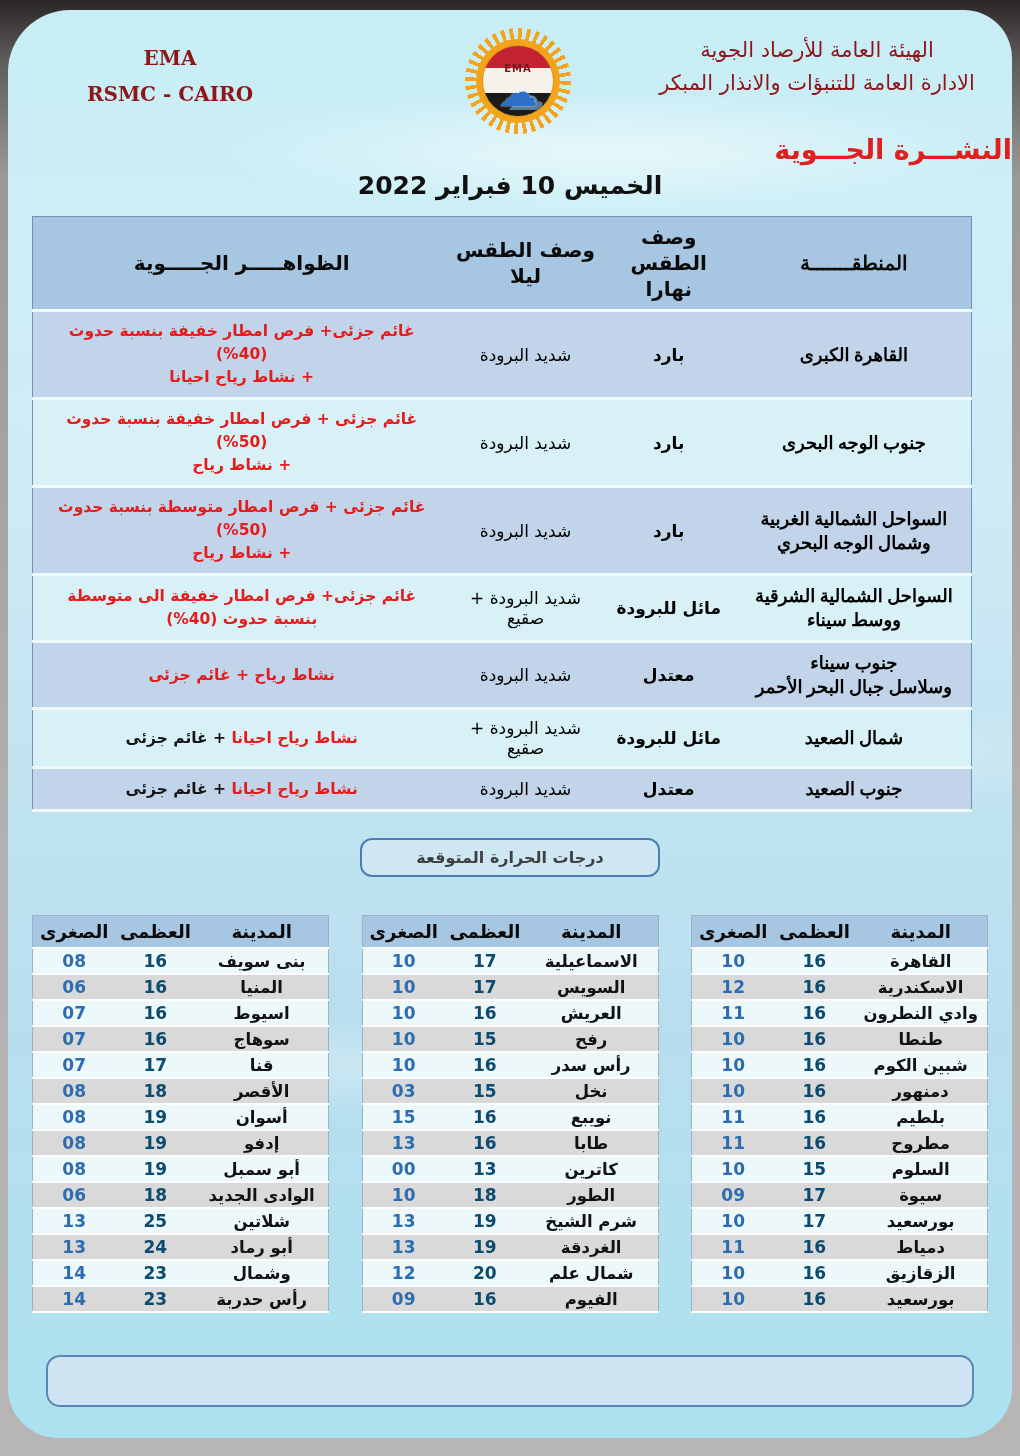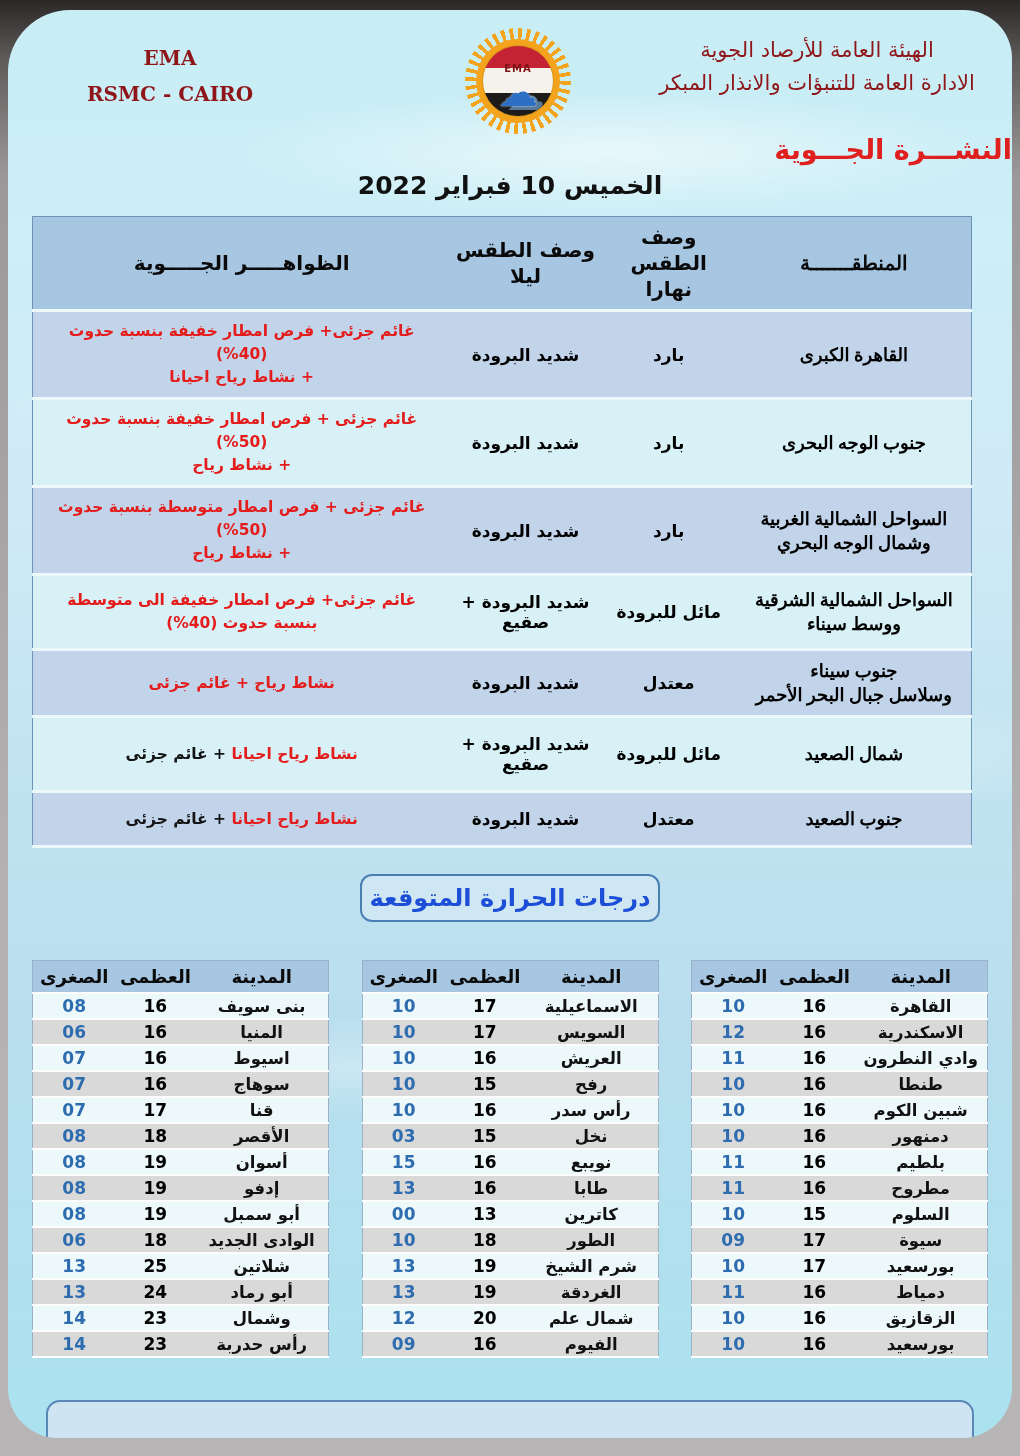--- a/index.html
+++ b/index.html
@@ -35,35 +35,35 @@
   .date{ text-align:center; color:#111; font-weight:bold; font-size:25px; margin-top:6px; }
   
   table{ border-collapse:collapse; }
   .forecast{ width:940px; margin:16px 40px 0; border:1px solid #6f93b8; }
   .forecast td{ border-bottom:3px solid #eef9fc; vertical-align:middle; text-align:center; }
   .forecast .h td{ background:#a6c6e2; color:#0a0a0a; font-weight:bold; font-size:20px; padding:7px 4px; line-height:26px; border-bottom:3px solid #eef9fc; }
   .f-row:nth-of-type(odd) td{ background:#d7f1f6; }
   .f-row:nth-of-type(even) td{ background:#c2d4e9; }
   .c-region{ width:25%; font-weight:bold; font-size:18px; line-height:24px; white-space:pre-line; padding:8px 6px;font-family:Liberation Serif, serif; }
   .c-day{ width:14.5%; font-weight:bold; font-size:17px; padding:8px 2px; }
-  .c-night{ width:16%; font-weight:bold; font-size:17px; padding:16px 2px; }
+  .c-night{ width:16%; font-weight:normal; font-size:17px; padding:8px 2px; }
   .c-phen{ width:44.5%; font-weight:bold; font-size:15.5px; line-height:23px; padding:8px 10px; }
   .phen-red{ color:#e41c1c; white-space:pre-line; }
   .phen-black{ color:#141414; }
   
   .temp-title{ width:300px; margin:26px auto 0; background:#cfe7f2; border:2px solid #4a7fb5; border-radius:12px;
-    text-align:center; font-weight:bold; font-size:24px; color:#1d4ed8; padding:8px 4px; }
+    text-align:center; font-weight:bold; font-size:16px; color:#404040; padding:8px 4px; }
   .temp-wrap{ display:flex; justify-content:space-between; margin:38px 24px 0; }
   .temp-table{ width:297px; border:1px solid #9ab1c8; }
   .temp-table td{ border-bottom:2px solid #fdfdfd; text-align:center; vertical-align:middle; }
   .temp-table .h td{ background:#a6c6e2; font-weight:bold; font-size:18px; color:#0a0a0a; padding:5px 2px; }
   .t-row:nth-of-type(odd) td{ background:#d9d9d9; }
   .t-row:nth-of-type(even) td{ background:#edf8fa; }
   .t-city{ width:45%; font-weight:bold; font-size:16.5px; color:#111; padding:1.5px 2px; line-height:21px; }
-  .t-max{ width:27%; font-weight:bold; font-size:17px; color:#000000; }
+  .t-max{ width:27%; font-weight:bold; font-size:17px; color:#0c4a6e; }
   .t-min{ width:28%; font-weight:bold; font-size:17px; color:#2e6cb0; }
   
   .sea{ margin:42px 38px 0; background:#cfe4f2; border:2px solid #5a87b8; border-radius:14px; padding:16px 10px 14px; }
   .sea-row{ display:flex; align-items:center; padding:9px 0; }
 </style>
 </head>
 <body>
 
 <div class="page">
 

